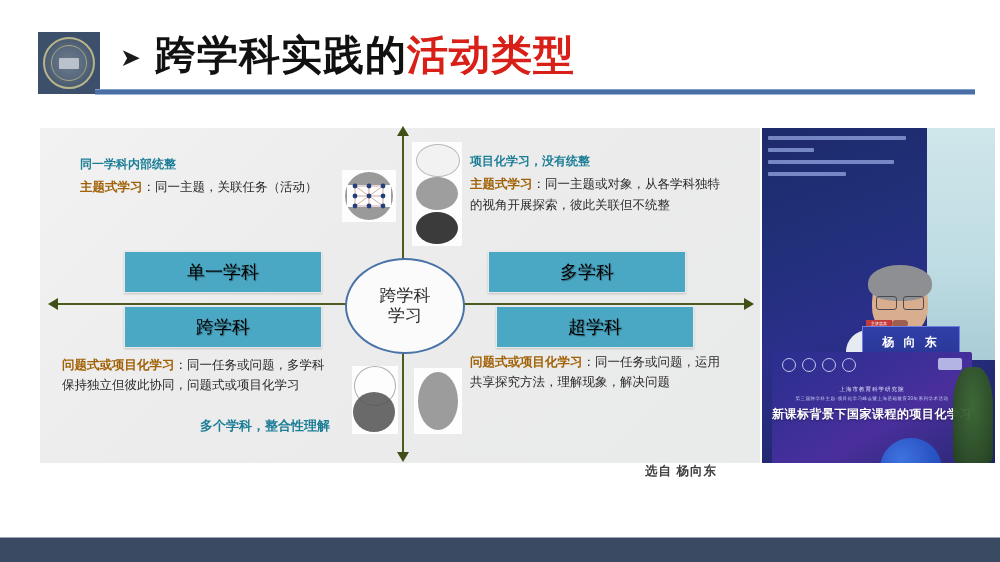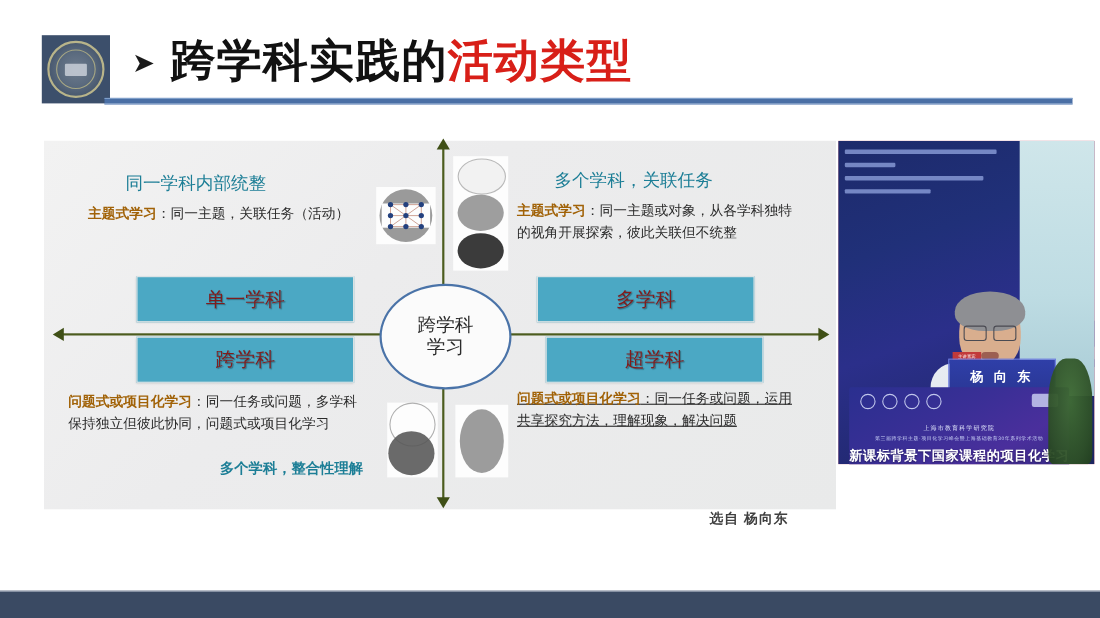--- a/index.html
+++ b/index.html
@@ -44,22 +44,22 @@
     position:absolute;left:95px;top:89px;width:880px;height:4px;
     background:#4a6fa5;border-top:1px solid #7f9fc9;border-bottom:1px solid #9fb6d8;
   }
 
   
   .diagram{
     position:absolute;left:40px;top:128px;width:720px;height:335px;
     background:linear-gradient(135deg,#f2f2f2 0%,#ececed 40%,#e9eaea 100%);
   }
   .photo{
-    position:absolute;left:762px;top:128px;width:233px;height:294px;
-    overflow:hidden;background:#fca5a5;
+    position:absolute;left:762px;top:128px;width:233px;height:335px;
+    overflow:hidden;background:#22c55e;
   }
 
   
   .axis-v{
     position:absolute;left:402px;top:132px;width:2px;height:326px;background:#4c5c1e;
   }
   .axis-h{
     position:absolute;left:56px;top:303px;width:690px;height:2px;background:#4c5c1e;
   }
   .arrow{position:absolute;width:0;height:0;}
@@ -77,38 +77,38 @@
   }
   .center-node span{
     font-size:17px;color:#2b2b2b;line-height:1.15;font-weight:500;
   }
 
   
   .tbox{
     position:absolute;height:40px;background:#4ba8c4;
     border:1px solid #e8e8e8;
     display:flex;align-items:center;justify-content:center;
-    color:#7f1d1d;font-size:18px;font-weight:500;
+    color:#000000;font-size:18px;font-weight:500;
     text-shadow:1px 1px 1px rgba(0,0,0,.35);
     box-shadow:0 1px 2px rgba(0,0,0,.18);
     z-index:4;
   }
   .tbox-tl{left:124px;top:251px;width:196px;}
   .tbox-bl{left:124px;top:306px;width:196px;}
   .tbox-tr{left:488px;top:251px;width:196px;}
   .tbox-br{left:496px;top:306px;width:196px;}
 
   
   .qtext{position:absolute;font-size:12.5px;color:#2a2a2a;line-height:1.62;}
-  .qtext .head{color:#1c7e96;font-weight:normal;font-size:16px;display:block;margin-bottom:3px;margin-left:34px;}
+  .qtext .head{color:#1c7e96;font-weight:bold;font-size:12px;display:block;margin-bottom:3px;}
   .qtext .lbl{font-weight:bold;color:#a16207;}
   .q-tl{left:80px;top:155px;width:250px;}
   .q-tr{left:470px;top:152px;width:250px;}
   .q-bl{left:62px;top:355px;width:268px;}
-  .q-br{left:470px;top:352px;width:262px;text-decoration:underline;}
+  .q-br{left:470px;top:352px;width:262px;}
   .foot-head{
     color:#1c7e96;font-weight:bold;font-size:13px;display:block;
     text-align:right;margin-top:19px;
   }
 
   
   .card{position:absolute;background:#fdfdfd;z-index:3;}
   .card-tl{left:342px;top:170px;width:54px;height:52px;
     display:flex;align-items:center;justify-content:center;}
   .net-circle{
@@ -273,21 +273,21 @@
   <div class="tbox tbox-br">超学科</div>
 
   <div class="qtext q-tl">
     <span class="head">同一学科内部统整</span>
     <div>
       <span class="lbl">主题式学习</span><span>：同一主题，关联任务（活动）</span>
     </div>
   </div>
 
   <div class="qtext q-tr">
-    <span class="head">多个学科，关联任务</span>
+    <span class="head">项目化学习，没有统整</span>
     <div>
       <span class="lbl">主题式学习</span><span>：同一主题或对象，从各学科独特的视角开展探索，彼此关联但不统整</span>
     </div>
   </div>
 
   <div class="qtext q-bl">
     <div>
       <span class="lbl">问题式或项目化学习</span><span>：同一任务或问题，多学科保持独立但彼此协同，问题式或项目化学习</span>
     </div>
     <span class="foot-head">多个学科，整合性理解</span>

